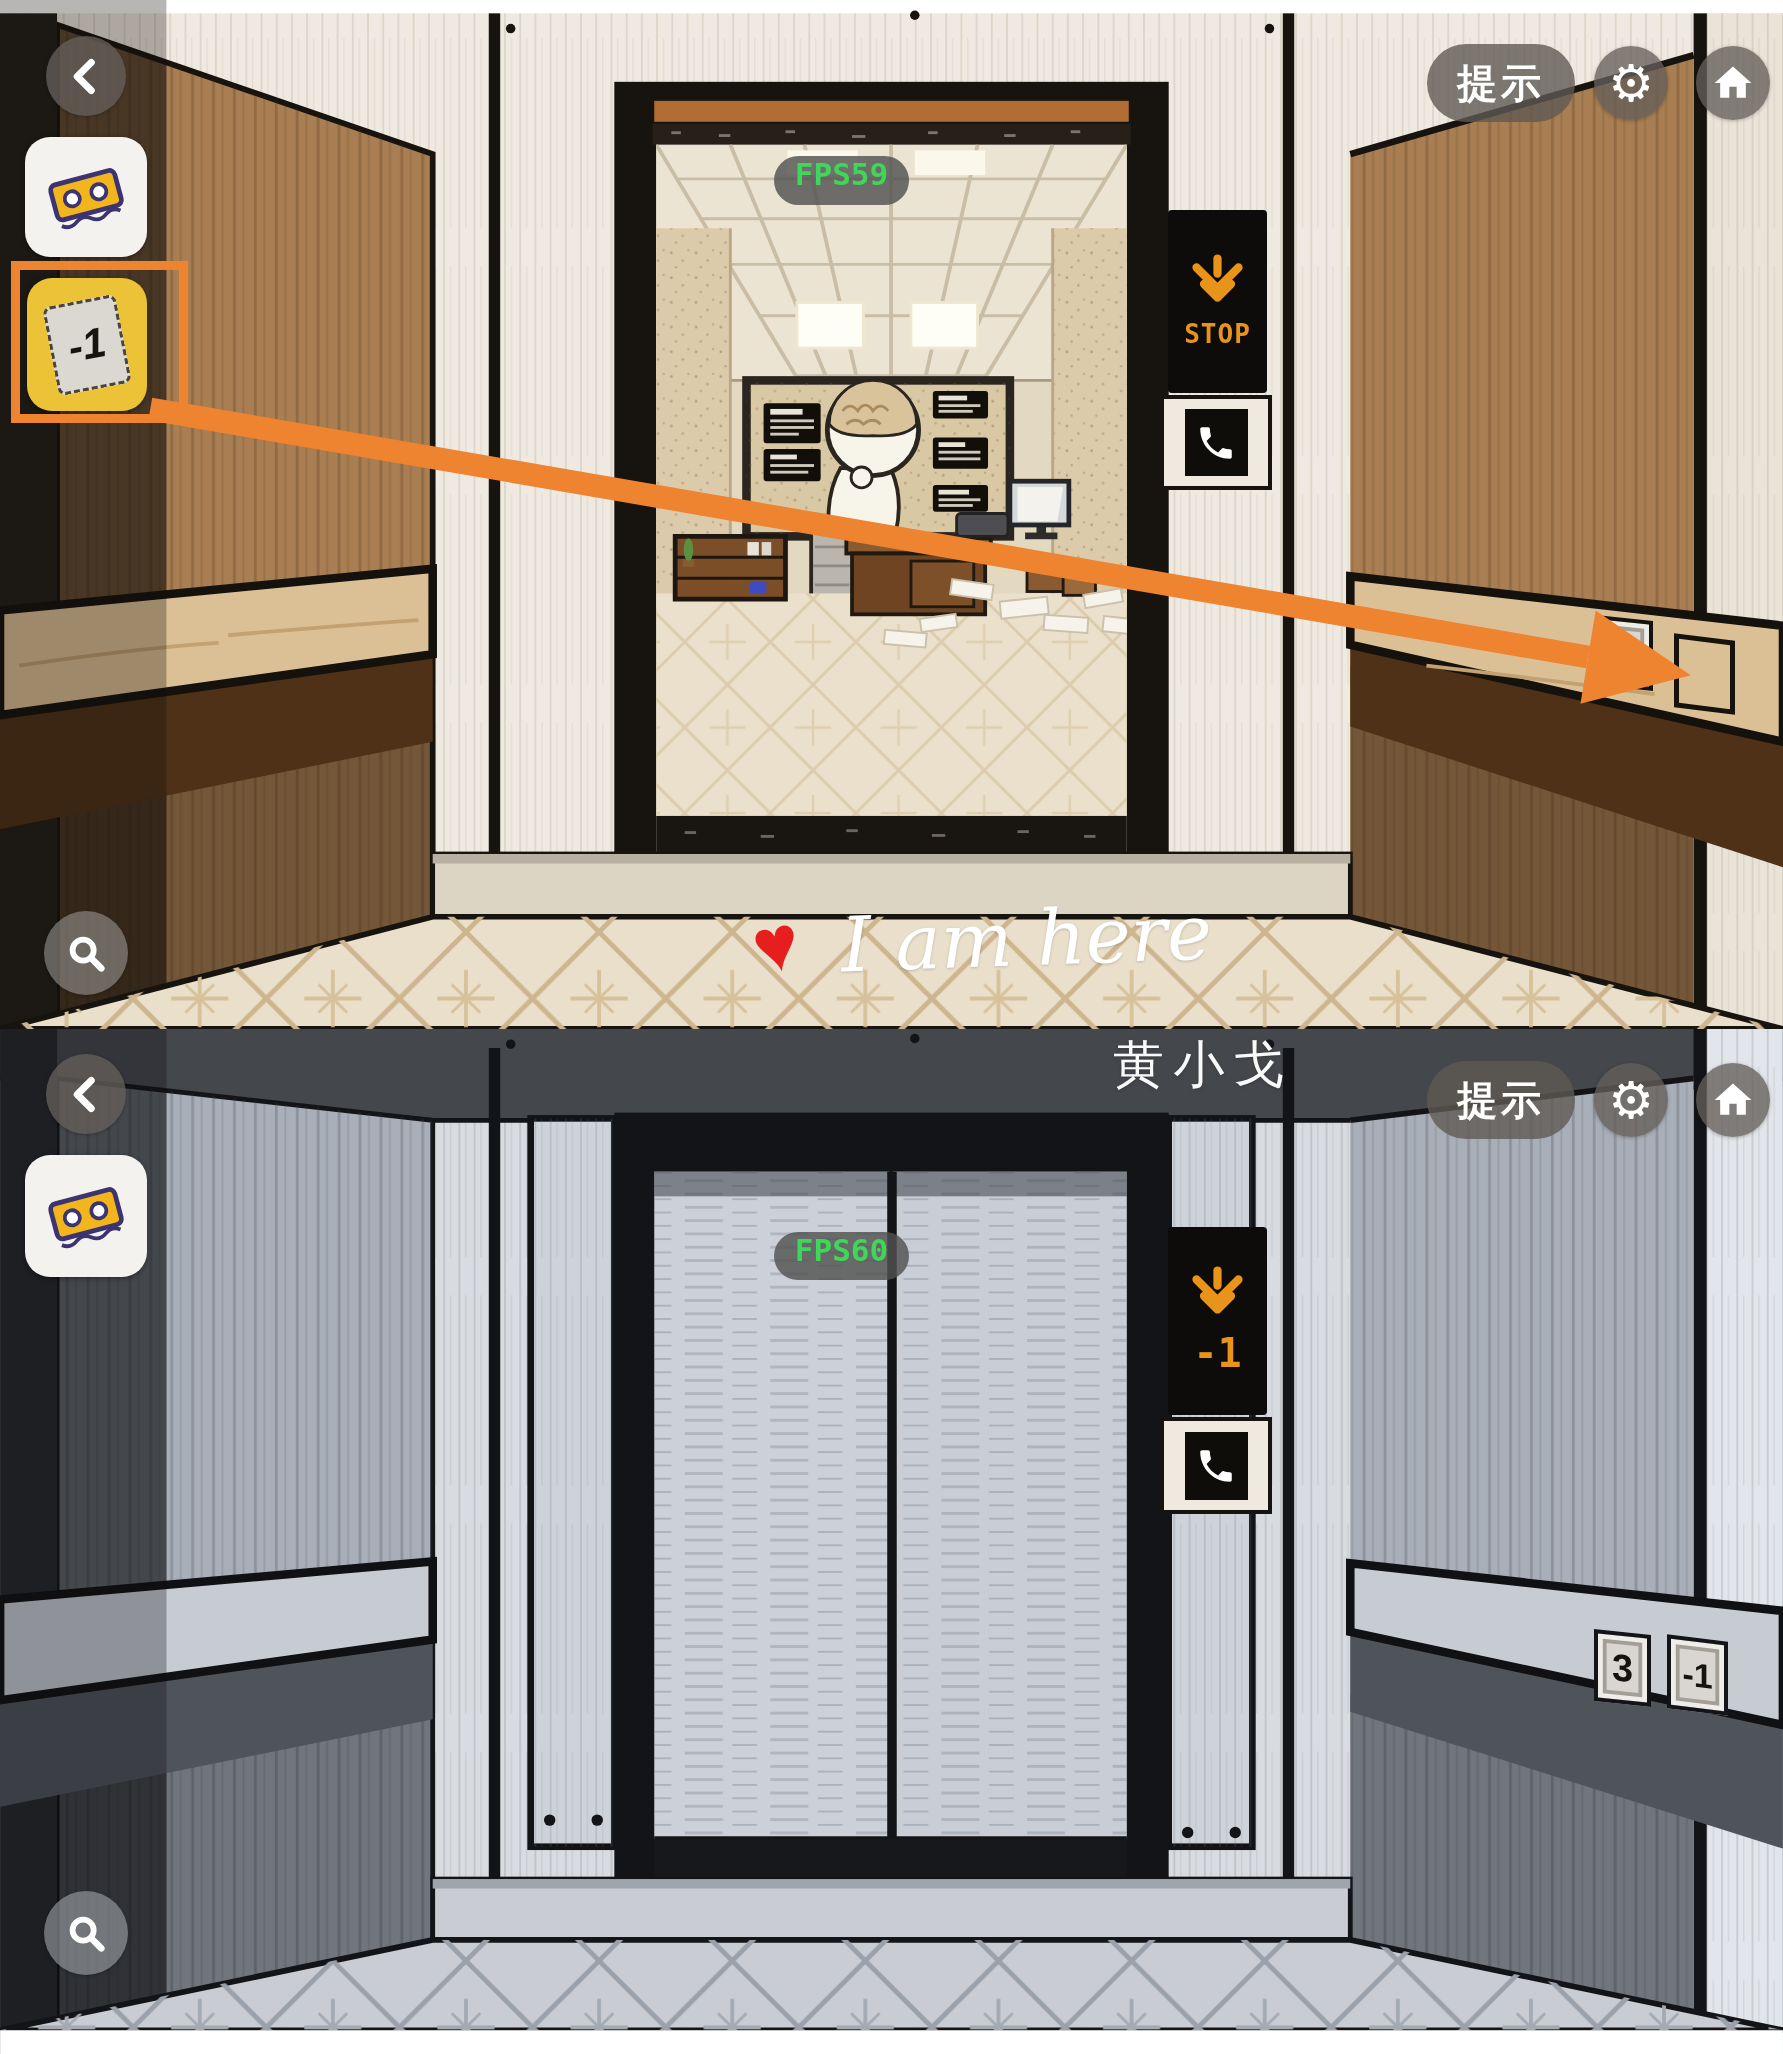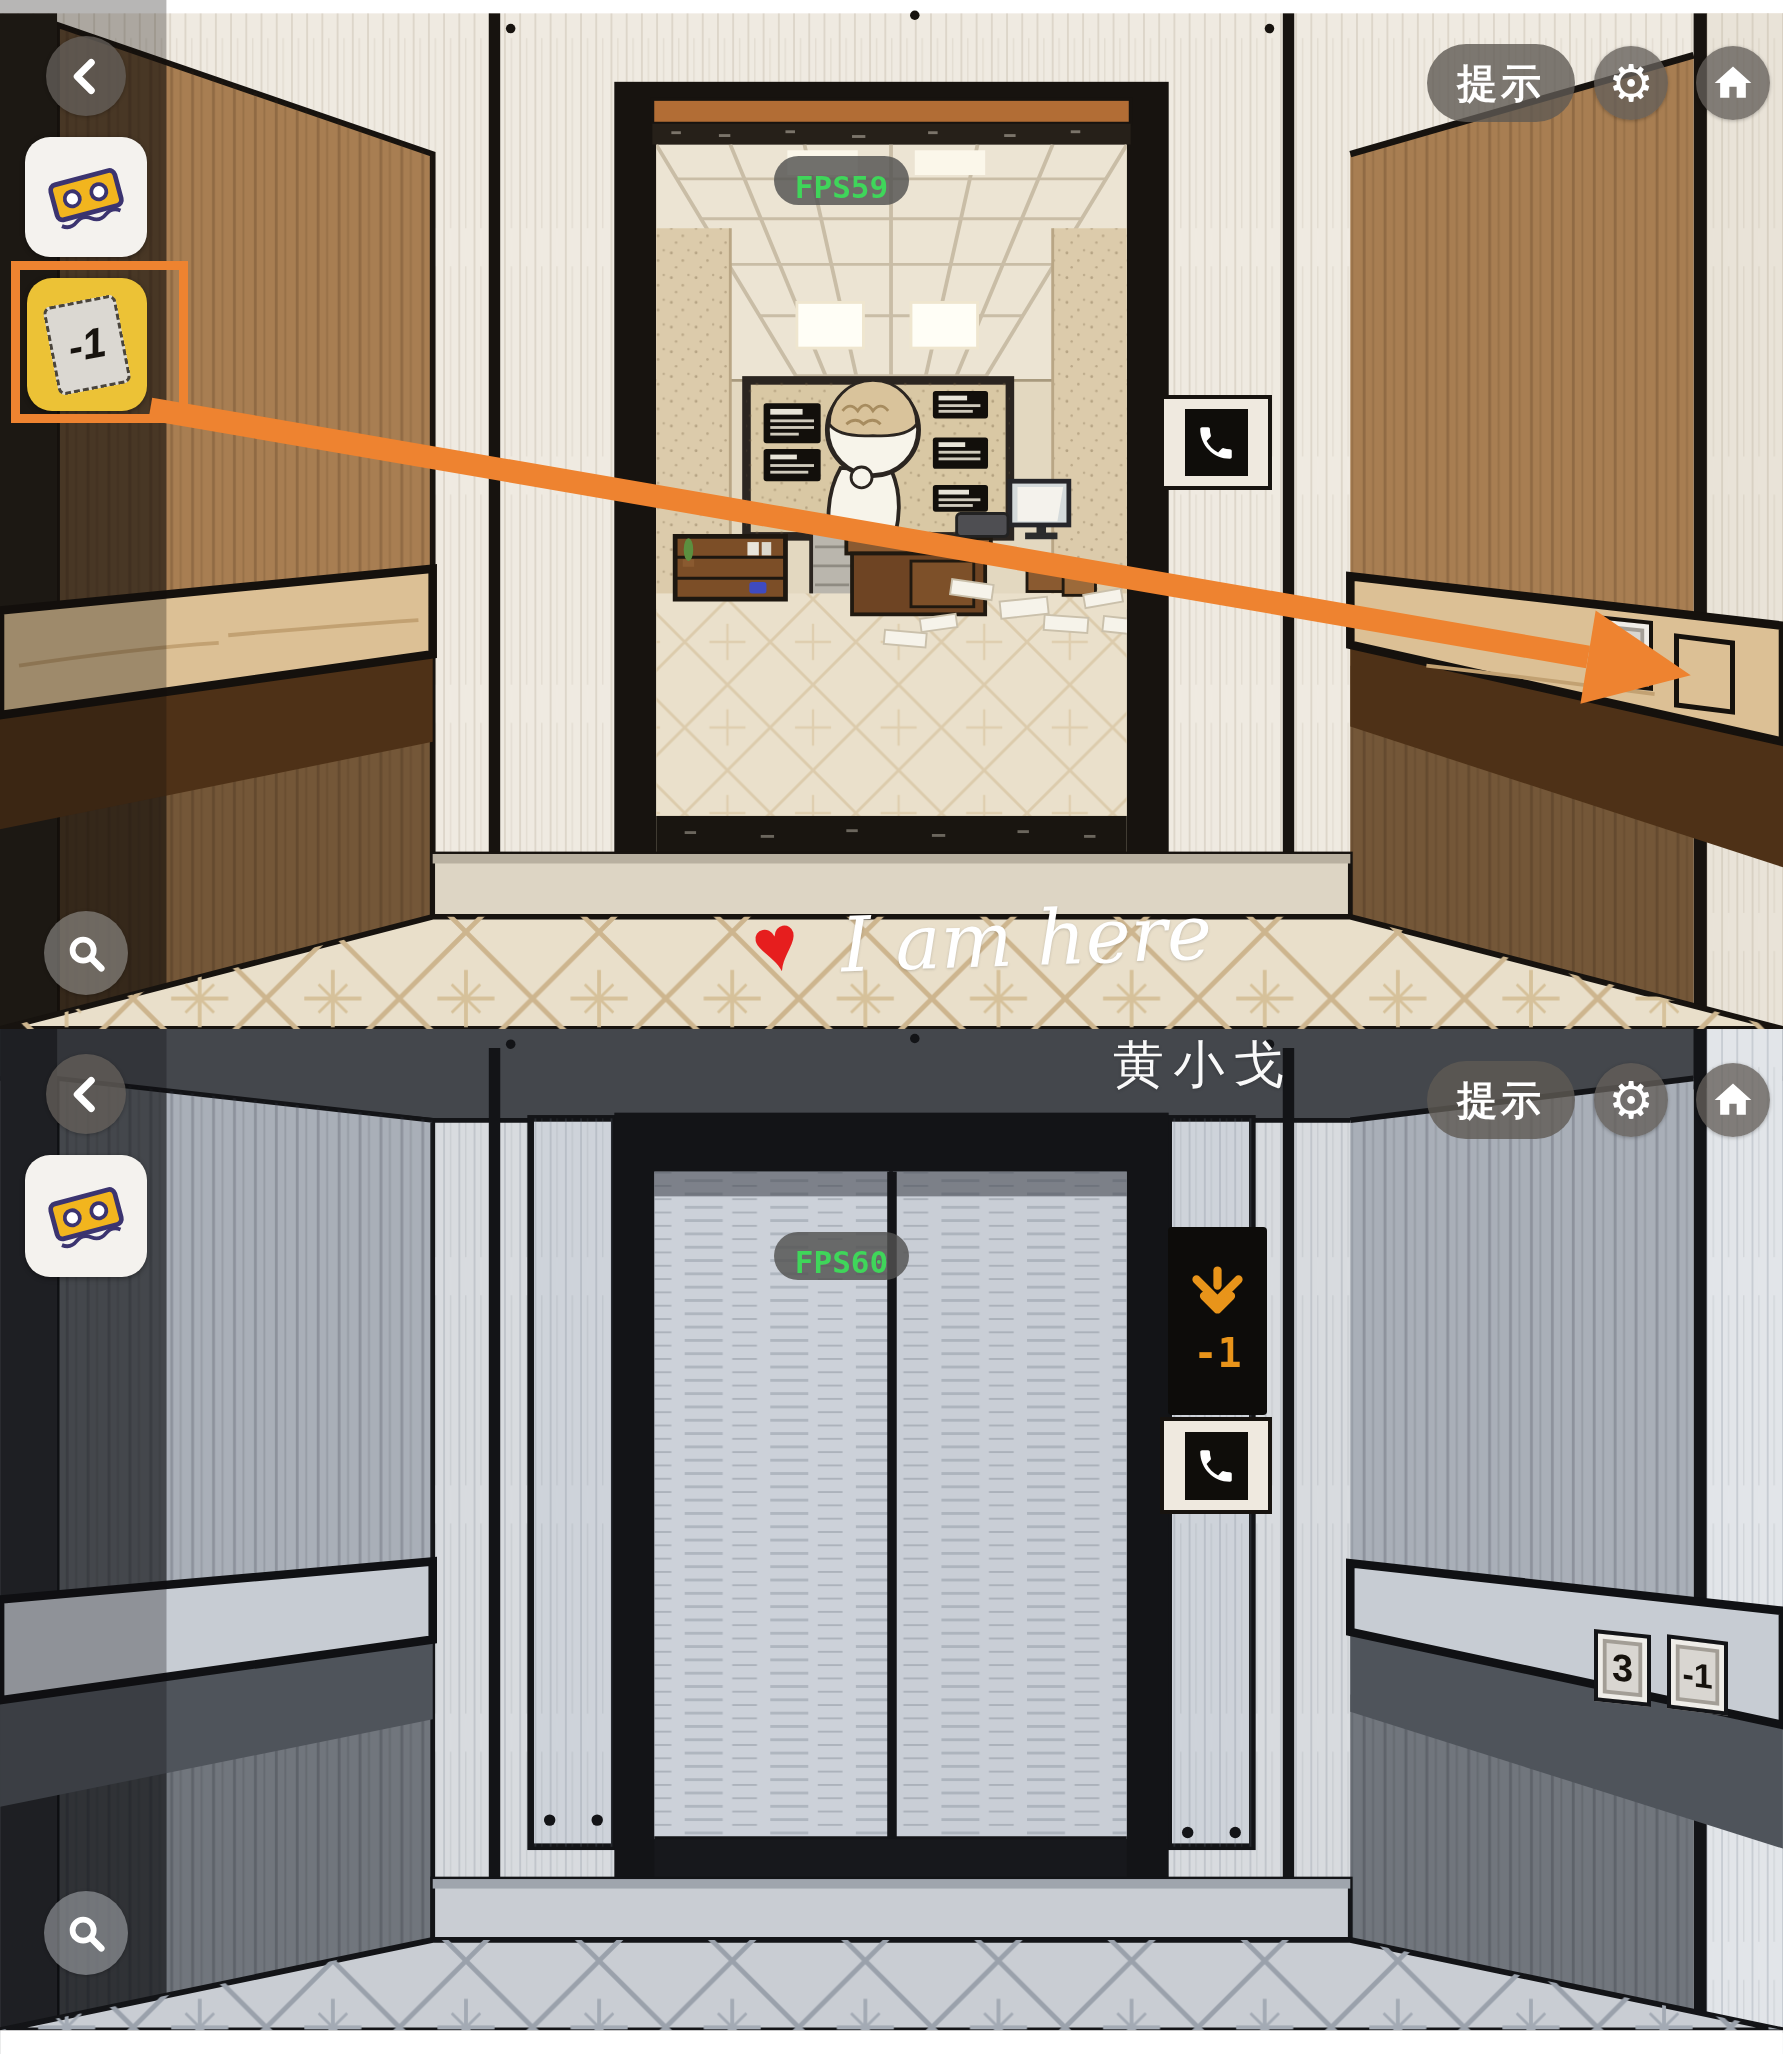--- a/index.html
+++ b/index.html
@@ -4,21 +4,21 @@
 <style>
   html,body{margin:0;padding:0;background:#ffffff;}
   .stage{position:relative;width:1783px;height:2054px;overflow:hidden;background:#fff;
          font-family:"Liberation Sans",sans-serif;}
   .stage svg.scene{position:absolute;left:0;z-index:0;display:block;}
   .ov{position:absolute;z-index:2;box-sizing:border-box;}
   .circle-btn{border-radius:50%;display:flex;align-items:center;justify-content:center;
               background:rgba(100,95,90,.78);box-shadow:0 1px 3.8px rgba(0,0,0,.25);}
   .pill{border-radius:39px;display:flex;align-items:center;justify-content:center;
         background:rgba(95,90,84,.80);color:#fff;font-weight:bold;font-size:40px;letter-spacing:3.8px;}
-  .fps{border-radius:25px;display:flex;align-items:flex-end;justify-content:center;
+  .fps{border-radius:25px;display:flex;align-items:flex-start;justify-content:center;
        background:rgba(82,82,80,.82);color:#3fd65a;font-weight:bold;font-size:31px;
        font-family:"DejaVu Sans Mono",monospace;}
   .item{border-radius:25px;display:flex;align-items:center;justify-content:center;
         box-shadow:0 1.9px 5.7px rgba(0,0,0,.35);}
   .item.white{background:#f4f2ee;}
   .item.sel{background:#ecc236;}
   .m1tile{width:68px;height:84px;background:#dbd8d2;border:3.8px dashed #49443c;border-radius:7.6px;
           transform:rotate(-11deg);display:flex;align-items:center;justify-content:center;
           color:#17130e;font-weight:800;font-size:42px;font-style:italic;}
   .hl-box{border:9.5px solid #ee8330;background:transparent;z-index:3;}
@@ -400,20 +400,30 @@
   <div class="ov circle-btn" style="left:1696px;top:46px;width:74px;height:74px">
     <svg width="44" height="44" viewBox="0 0 24 24">
       <path d="M12 3 2 12h3v8h5v-6h4v6h5v-8h3z" fill="#fff"></path>
     </svg>
   </div>
 
   <div class="ov fps" style="left:774px;top:156px;width:135px;height:49px">
     <span>FPS59</span>
   </div>
 
+  <div class="ov display" style="left:1168px;top:210px;width:99px;height:183px">
+    <svg width="61" height="51" viewBox="0 0 40 34">
+      <g stroke="#e8941a" stroke-width="5.5" fill="none" stroke-linecap="round" stroke-linejoin="round">
+        <line x1="20" y1="3" x2="20" y2="13"></line>
+        <polyline points="6,9 20,23 34,9"></polyline>
+        <polyline points="11,20 20,29 29,20"></polyline>
+      </g>
+    </svg>
+    <span class="disp-text" style="font-size:26px;letter-spacing:1px">STOP</span>
+  </div>
   <div class="ov phone-plate" style="left:1160px;top:395px;width:112px;height:95px">
     <div class="phone-inner" style="width:63px;height:67px">
       <svg width="42" height="42" viewBox="0 0 24 24">
         <path fill="#fff" d="M6.62 10.79c1.44 2.83 3.76 5.14 6.59 6.59l2.2-2.2c.27-.27.67-.36 1.02-.24 1.12.37 2.33.57 3.57.57.55 0 1 .45 1 1V20c0 .55-.45 1-1 1-9.39 0-17-7.61-17-17 0-.55.45-1 1-1h3.5c.55 0 1 .45 1 1 0 1.25.2 2.45.57 3.57.11.35.03.74-.25 1.02l-2.2 2.2z"></path>
       </svg>
     </div>
   </div>
 
   <div class="ov btn-square" style="left:1596px;top:618px;width:57px;height:70px">
     <span>3</span>

